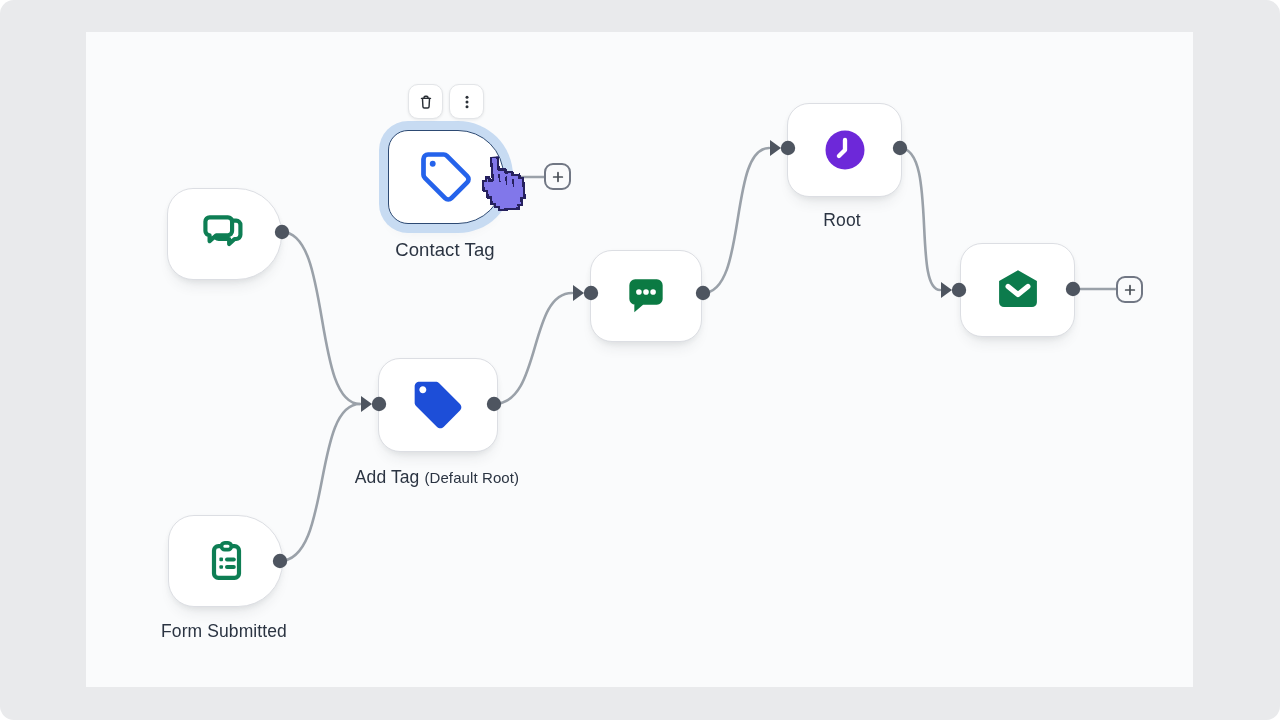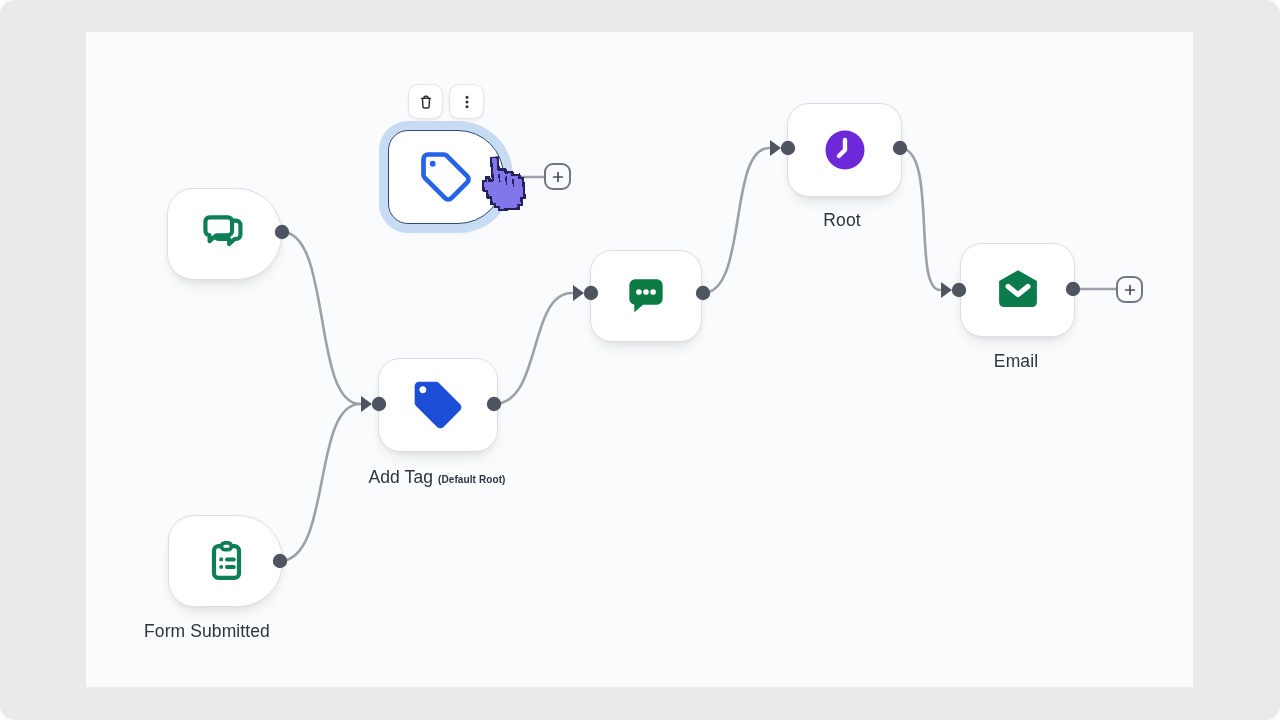--- a/index.html
+++ b/index.html
@@ -16,21 +16,21 @@
   .node{position:absolute;background:#ffffff;border:1px solid #dcdee3;
     display:flex;align-items:center;justify-content:center;z-index:10;
     box-shadow:0 10px 16px -8px rgba(40,50,60,.14), 0 2px 5px rgba(40,50,60,.05);}
   .node.trigger{border-radius:26px 45px 45px 26px;}
   .node.action{border-radius:22px;}
   .node.selected{border:1.5px solid #2d4a73;border-radius:20px 46px 46px 20px;
     box-shadow:0 0 0 9px #c7dbf2, 0 10px 16px -6px rgba(40,50,60,.10);}
 
   .node-label{position:absolute;z-index:12;text-align:center;color:#2b3442;
     font-size:17.5px;font-weight:500;letter-spacing:.1px;}
-  .node-label .sub{font-size:10px;font-weight:700;}
+  .node-label .sub{font-size:15px;font-weight:400;}
 
   .mini-btn{position:absolute;width:33px;height:33px;background:#ffffff;
     border:1px solid #e3e5e8;border-radius:10px;display:flex;align-items:center;
     justify-content:center;z-index:30;box-shadow:0 1px 3px rgba(0,0,0,.08);}
 
   .plus-btn{position:absolute;width:27px;height:27px;background:#fafbfc;
     border:2.5px solid #717784;border-radius:9px;display:flex;align-items:center;
     justify-content:center;z-index:15;box-sizing:border-box;}
 
   .cursor-hand{position:absolute;left:480px;top:156px;z-index:60;
@@ -66,20 +66,21 @@
       <path d="M4.6 4 h8.8 a2 2 0 0 1 2 2 v4.6 a2 2 0 0 1 -2 2 h-5.6 l-3.2 2.8 v-2.8 a2 2 0 0 1 -2 -2 v-4.6 a2 2 0 0 1 2 -2 z" fill="#ffffff" stroke="currentColor" stroke-width="2" stroke-linejoin="round"></path>
     </svg>
   </div>
 
   <div class="node selected" style="left:388px;top:130px;width:114px;height:92px">
     <svg width="54" height="54" viewBox="0 0 24 24" color="#2563eb">
       <path d="M21.41 11.58l-9-9C12.05 2.22 11.55 2 11 2H4c-1.1 0-2 .9-2 2v7c0 .55.22 1.05.59 1.42l9 9c.36.36.86.58 1.41.58.55 0 1.05-.22 1.41-.59l7-7c.37-.36.59-.86.59-1.41 0-.55-.23-1.06-.59-1.42z" fill="none" stroke="currentColor" stroke-width="2.1" stroke-linejoin="round"></path>
       <circle cx="6.1" cy="6.1" r="1.3" fill="currentColor"></circle>
     </svg>
   </div>
+  <div class="node-label" style="left:345px;top:239px;width:200px;font-size:18.5px">Contact Tag</div>
 
   <div class="mini-btn" style="left:408px;top:84px">
     <svg width="18" height="18" viewBox="0 0 24 24" fill="none" stroke="#2a2f36" stroke-width="1.9" stroke-linecap="round" stroke-linejoin="round">
       <path d="M6 7.2 H18"></path>
       <path d="M9.4 7.2 V5.9 A1.6 1.6 0 0 1 11 4.3 H13 A1.6 1.6 0 0 1 14.6 5.9 V7.2"></path>
       <path d="M7.3 7.2 L7.9 18.2 A1.9 1.9 0 0 0 9.8 20 H14.2 A1.9 1.9 0 0 0 16.1 18.2 L16.7 7.2 Z"></path>
     </svg>
   </div>
   <div class="mini-btn" style="left:449px;top:84px">
     <svg width="18" height="18" viewBox="0 0 24 24" fill="#2a2f36">
@@ -99,21 +100,21 @@
   <div class="node trigger" style="left:168px;top:515px;width:113px;height:90px">
     <svg width="48" height="48" viewBox="0 0 24 24" color="#0e7e54">
       <rect x="6" y="4.6" width="12.5" height="15.8" rx="2.2" fill="none" stroke="currentColor" stroke-width="2.1"></rect>
       <rect x="9.7" y="2.9" width="5" height="3.4" rx="1.7" fill="#ffffff" stroke="currentColor" stroke-width="1.9"></rect>
       <rect x="8.7" y="10.3" width="1.8" height="1.8" rx="0.5" fill="currentColor"></rect>
       <path d="M12.5 11.2 H15.9" stroke="currentColor" stroke-width="2" stroke-linecap="round"></path>
       <rect x="8.7" y="14.1" width="1.8" height="1.8" rx="0.5" fill="currentColor"></rect>
       <path d="M12.5 15 H15.9" stroke="currentColor" stroke-width="2" stroke-linecap="round"></path>
     </svg>
   </div>
-  <div class="node-label" style="left:87px;top:621px;width:240px">Form Submitted</div>
+  <div class="node-label" style="left:104px;top:621px;width:240px">Form Submitted</div>
 
   <div class="node action" style="left:590px;top:250px;width:110px;height:90px">
     <svg width="50" height="50" viewBox="0 0 24 24" color="#0b7a43">
       <path fill="currentColor" d="M6.8 4 H17.2 A2.8 2.8 0 0 1 20 6.8 V13.4 A2.8 2.8 0 0 1 17.2 16.2 H10.6 L6.4 19.8 V16.2 H6.8 A2.8 2.8 0 0 1 4 13.4 V6.8 A2.8 2.8 0 0 1 6.8 4 Z"></path>
       <circle cx="8.6" cy="10.1" r="1.35" fill="#ffffff"></circle>
       <circle cx="12" cy="10.1" r="1.35" fill="#ffffff"></circle>
       <circle cx="15.4" cy="10.1" r="1.35" fill="#ffffff"></circle>
     </svg>
   </div>
 
@@ -124,21 +125,20 @@
     </svg>
   </div>
   <div class="node-label" style="left:742px;top:210px;width:200px">Root</div>
 
   <div class="node action" style="left:960px;top:243px;width:113px;height:92px">
     <svg width="54" height="54" viewBox="0 0 24 24" color="#0c7b4c">
       <path fill="currentColor" d="M12 3.2 L20.4 8 V17.4 A2.2 2.2 0 0 1 18.2 19.6 H5.8 A2.2 2.2 0 0 1 3.6 17.4 V8 Z"></path>
       <path d="M7.6 10.4 L12 14 L16.4 10.4" fill="none" stroke="#ffffff" stroke-width="2.3" stroke-linecap="round" stroke-linejoin="round"></path>
     </svg>
   </div>
-  <div class="node-label" style="left:916px;top:351px;width:200px">Email</div>
 
   <div class="plus-btn" style="left:544px;top:163px">
     <svg width="16" height="16" viewBox="0 0 24 24" fill="none" stroke="#4b5158" stroke-width="2.6" stroke-linecap="round">
       <path d="M12 5.5 V18.5 M5.5 12 H18.5"></path>
     </svg>
   </div>
   <div class="plus-btn" style="left:1116px;top:276px">
     <svg width="16" height="16" viewBox="0 0 24 24" fill="none" stroke="#4b5158" stroke-width="2.6" stroke-linecap="round">
       <path d="M12 5.5 V18.5 M5.5 12 H18.5"></path>
     </svg>

